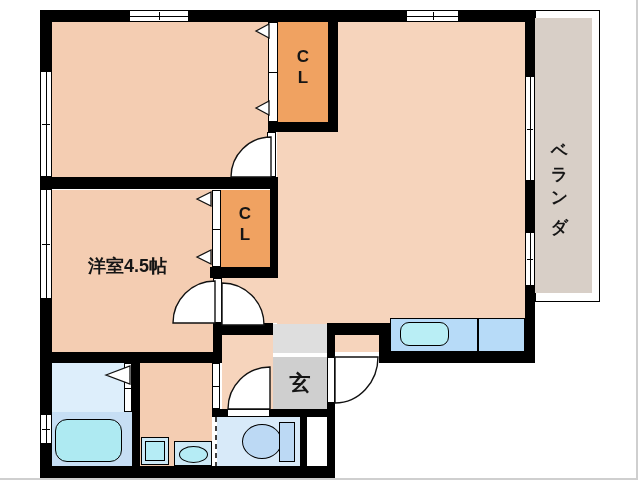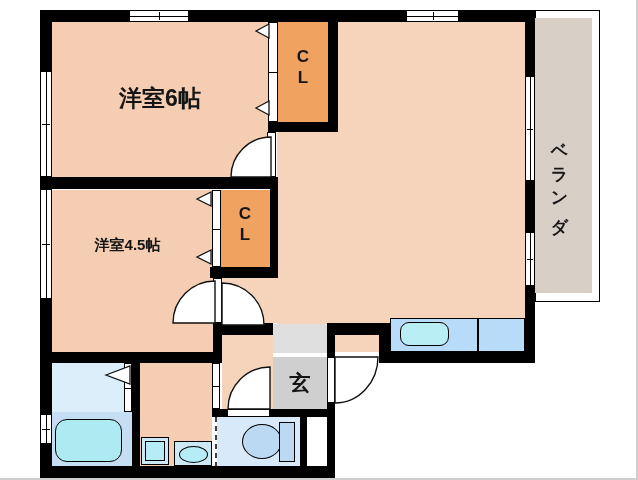--- a/index.html
+++ b/index.html
@@ -144,20 +144,19 @@
     <path d="M335 357 L378 357 A43 46 0 0 1 335 403 Z" fill="#fff" stroke="#111" stroke-width="1.4"></path>
     <path d="M270 409 L228 409 A42 42 0 0 1 270 367 Z" fill="#fff" stroke="#111" stroke-width="1.4"></path>
     <polygon points="256,31 269,24 269,38" fill="#fff" stroke="#111" stroke-width="1.3"></polygon>
     <polygon points="256,108 269,101 269,115" fill="#fff" stroke="#111" stroke-width="1.3"></polygon>
     <polygon points="197,199 211,192 211,206" fill="#fff" stroke="#111" stroke-width="1.3"></polygon>
     <polygon points="197,257 211,250 211,264" fill="#fff" stroke="#111" stroke-width="1.3"></polygon>
     <polygon points="106,375 130,366 130,384" fill="#fff" stroke="#111" stroke-width="1.3"></polygon>
     <path d="M216 417 L216 466" stroke="#111" stroke-width="1.6" stroke-dasharray="5 4" fill="none"></path>
   </svg>
 
-  <div class="lbl" style="left:52px;top:83px;width:216px;font-size:23px">洋室6帖</div>
-  <div class="lbl" style="left:40px;top:236px;width:175px;font-size:15px">洋室4.5帖</div>
+  <div class="lbl" style="left:40px;top:254px;width:175px;font-size:18px">洋室4.5帖</div>
   <div class="lbl cl" style="left:295px;top:46px;width:16px;font-size:17px">CL</div>
   <div class="lbl cl" style="left:237px;top:203px;width:16px;font-size:17px">CL</div>
   <div class="lbl" style="left:273px;top:369px;width:54px;font-size:21px">玄</div>
   <div class="lbl vtxt" style="left:548px;top:110px;height:140px;font-size:17px">ベランダ</div>
 
 </div>
 
 </body></html>

